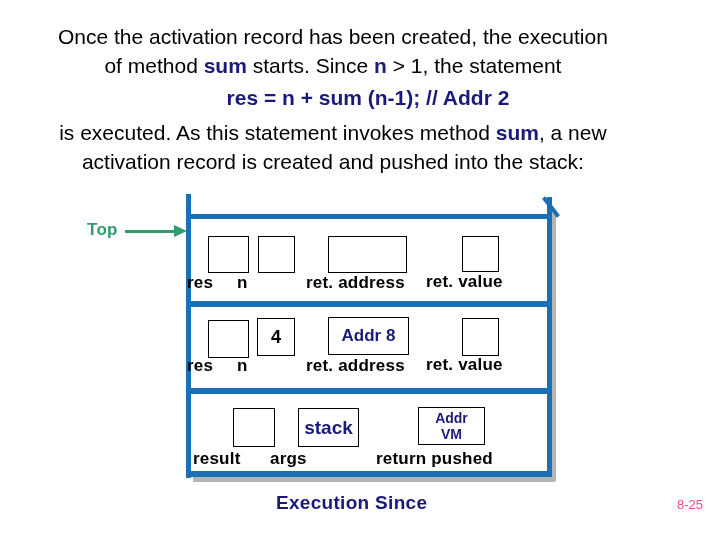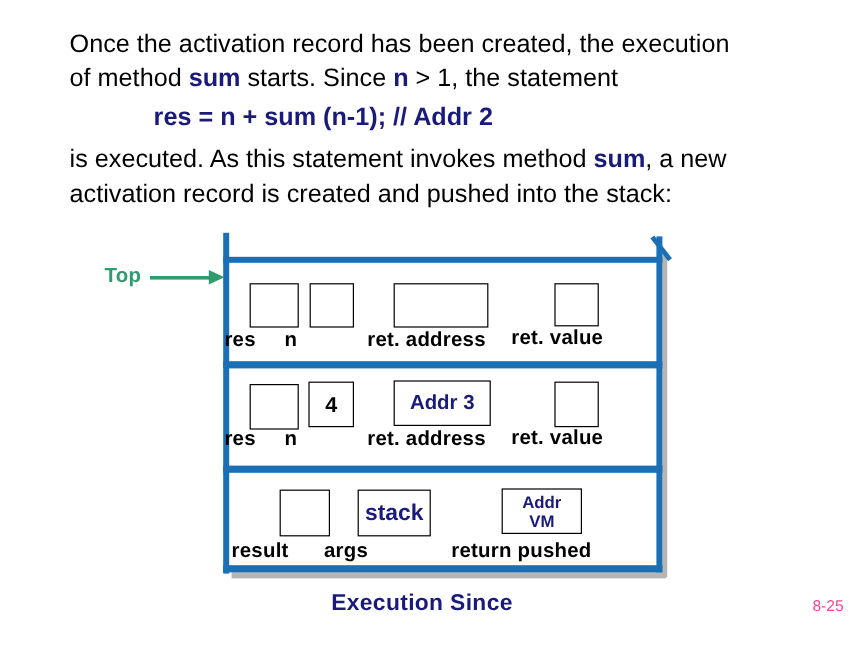--- a/index.html
+++ b/index.html
@@ -2,21 +2,21 @@
 <html style="--stack-blue: #1b6fb5; --pointer-green: #2f9c6e; --navy-text: #1a1a7c; --shadow-gray: #b5b5b5;"><head>
 <meta charset="utf-8">
 <style>
   html,body{margin:0;padding:0;background:#fff;}
   .slide{
     position:relative;width:720px;height:540px;background:#ffffff;overflow:hidden;
     font-family:"Liberation Sans","DejaVu Sans",sans-serif;
   }
   
   .para{position:absolute;left:58px;top:22px;color:#000;font-size:21px;line-height:29px;}
-  .pline{white-space:pre;height:29px;}
+  .pline{white-space:pre;height:29px;text-align:center;}
   .pline.codeline{padding-left:70px;margin-top:3px;}
   .pline.p2start{margin-top:6px;}
   .navy{color:var(--navy-text);font-weight:bold;}
   .black{color:#000;}
   
   .top-label{
     position:absolute;left:87px;top:220px;color:var(--pointer-green);
     font-size:17px;font-weight:bold;letter-spacing:.3px;
   }
   .arrow-shaft{position:absolute;left:125px;top:230px;width:51px;height:3px;background:var(--pointer-green);}
@@ -105,21 +105,21 @@
     <div class="clabel" style="left:306px;top:273px;width:120px;">ret. address</div>
     <div class="clabel" style="left:426px;top:272px;width:120px;">ret. value</div>
 
     <div class="vbox" style="left:208px;top:320px;width:39px;height:36px;">
         <span class="val-navy"></span>
       </div>
     <div class="vbox" style="left:257px;top:318px;width:36px;height:36px;">
         <span class="val-black">4</span>
       </div>
     <div class="vbox" style="left:328px;top:317px;width:79px;height:36px;">
-        <span class="val-navy">Addr 3</span>
+        <span class="val-navy">Addr 8</span>
       </div>
     <div class="vbox" style="left:462px;top:318px;width:35px;height:36px;">
         <span class="val-navy"></span>
       </div>
     <div class="clabel" style="left:187px;top:356px;width:80px;">res</div>
     <div class="clabel" style="left:237px;top:356px;width:80px;">n</div>
     <div class="clabel" style="left:306px;top:356px;width:120px;">ret. address</div>
     <div class="clabel" style="left:426px;top:355px;width:120px;">ret. value</div>
 
     <div class="vbox" style="left:233px;top:408px;width:40px;height:37px;">

